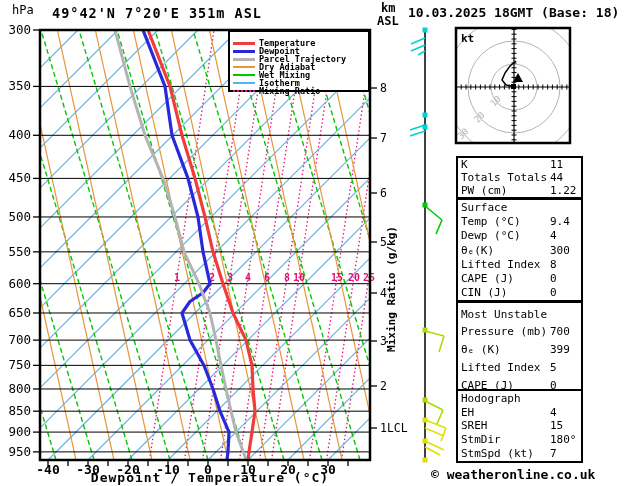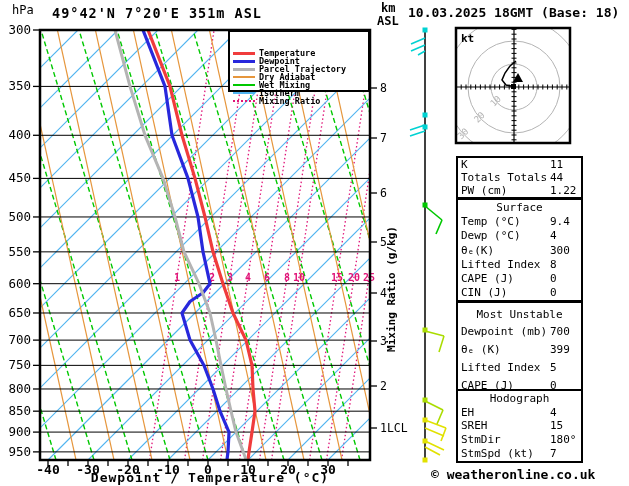--- a/index.html
+++ b/index.html
@@ -10,31 +10,31 @@
   #hpa{left:12px;top:3px;font-size:12px;font-weight:400}
   #km-u{left:381px;top:1px;font-size:12px;font-weight:700}
   #asl-u{left:377px;top:14px;font-size:12px;font-weight:700}
   #datetime{left:408px;top:5px;font-size:13px;font-weight:700}
   #kt{left:461px;top:32px;font-size:11px;font-weight:700}
   #xtitle{left:70px;top:470px;width:280px;text-align:center;font-size:13px;font-weight:700;letter-spacing:1px}
   #mixlabel{left:391px;top:289px;transform:translate(-50%,-50%) rotate(-90deg);font-size:11px;font-weight:700}
   #copyright{left:431px;top:467px;font-size:13px;font-weight:700}
   #legend{left:228px;top:30px;width:142px;height:62px;border:2px solid #000;background:#fff;
           box-sizing:border-box;display:flex;flex-direction:column;justify-content:space-evenly;
-          padding:17px 0 1px 3px;z-index:5}
+          padding:7px 0 1px 3px;z-index:5}
   .lrow{display:flex;align-items:center;font-size:8.5px;font-weight:700;line-height:8px;height:8px}
   .lswatch{width:22px;flex:0 0 22px;margin-right:4px;height:0}
   .tbox{position:absolute;left:456px;width:127px;border:2px solid #000;background:#fff;
         box-sizing:border-box;display:flex;flex-direction:column;justify-content:space-evenly;
         font-size:11px;padding:0 3px}
   #t-stats{top:156px;height:43px}
   #t-surface{top:198px;height:104px}
   #t-mu{top:301px;height:115px}
   #t-hodo{top:389px;height:74px}
-  .thead{text-align:center}
+  .thead{}
   .trow{display:flex}
   .tl{flex:0 0 89px;white-space:nowrap}
   .tv{white-space:nowrap}
   svg{position:absolute;left:0;top:0}
 </style>
 </head>
 <body>
 
 <div class="abs" id="hpa">hPa</div>
 <div class="abs" id="title">49°42'N 7°20'E 351m ASL</div>
@@ -384,21 +384,21 @@
       <span class="tv">0</span>
     </div>
     <div class="trow">
       <span class="tl">CIN (J)</span>
       <span class="tv">0</span>
     </div>
   </div>
 <div class="tbox" id="t-mu">
     <div class="thead">Most Unstable</div>
     <div class="trow">
-      <span class="tl">Dewpoint (mb)</span>
+      <span class="tl">Pressure (mb)</span>
       <span class="tv">700</span>
     </div>
     <div class="trow">
       <span class="tl">θₑ (K)</span>
       <span class="tv">399</span>
     </div>
     <div class="trow">
       <span class="tl">Lifted Index</span>
       <span class="tv">5</span>
     </div>

